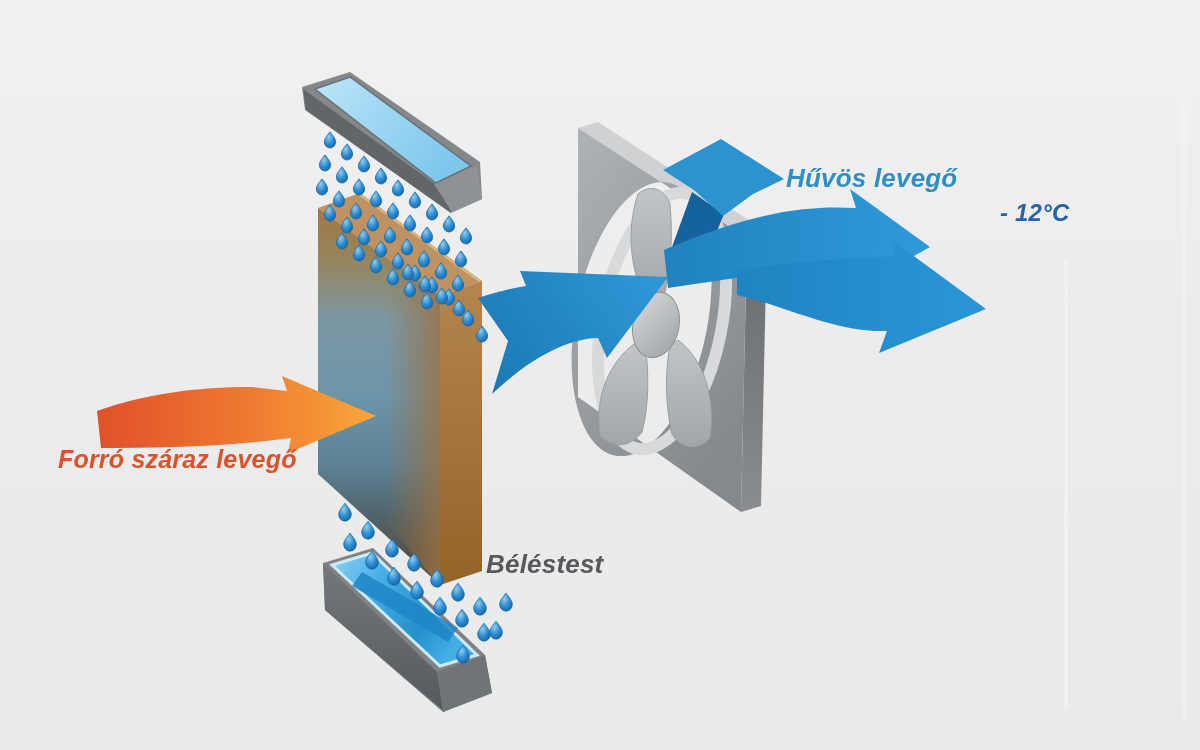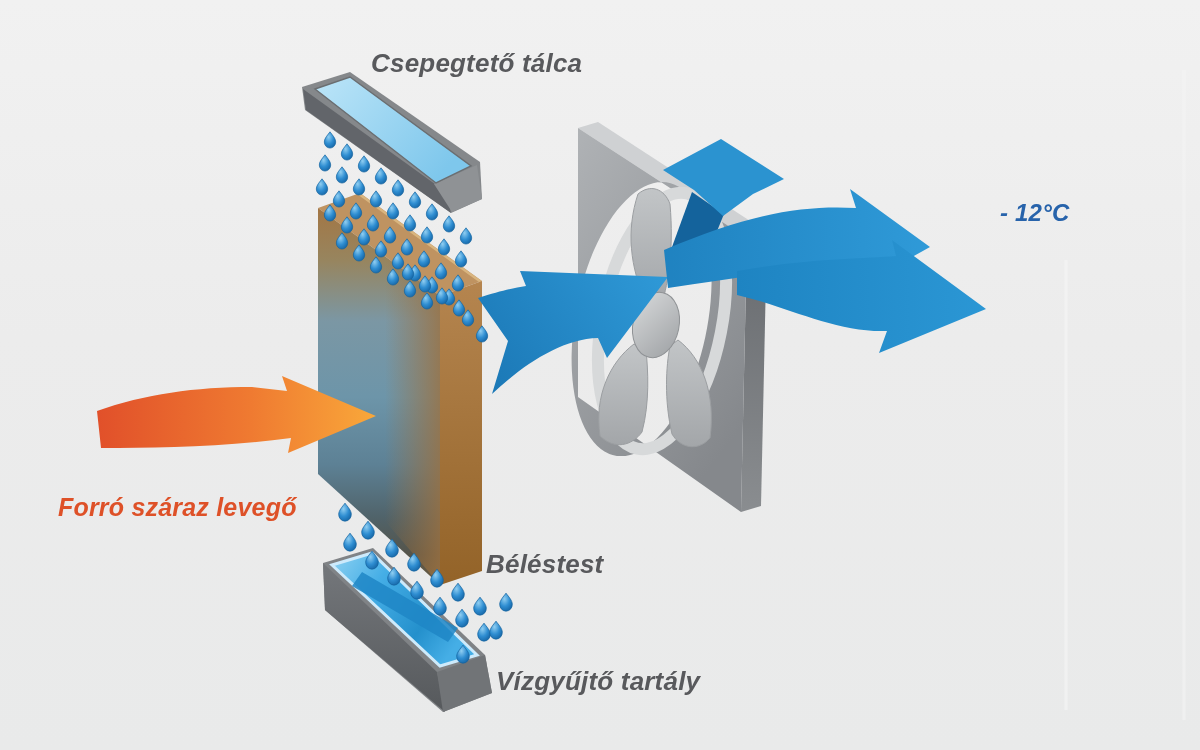--- a/index.html
+++ b/index.html
@@ -224,19 +224,18 @@
         <use href="#dropGlyph" transform="translate(458,590) scale(1.05)"></use>
         <use href="#dropGlyph" transform="translate(462,616) scale(1.05)"></use>
         <use href="#dropGlyph" transform="translate(480,604) scale(1.05)"></use>
         <use href="#dropGlyph" transform="translate(484,630) scale(1.05)"></use>
         <use href="#dropGlyph" transform="translate(463,652) scale(1.05)"></use>
         <use href="#dropGlyph" transform="translate(506,600) scale(1.05)"></use>
         <use href="#dropGlyph" transform="translate(496,628) scale(1.05)"></use>
       </g>
 </svg>
 
-<div class="lbl" id="lbl-drip" style="color: rgb(88, 89, 92);">Csepegtető tálca</div>
+<div class="lbl" id="lbl-cool" style="color: rgb(47, 143, 194);">Hűvös levegő</div>
 <div class="lbl" id="lbl-temp" style="color: rgb(39, 99, 171);">- 12°C</div>
-<div class="lbl" id="lbl-hot" style="color: rgb(222, 81, 40); margin-top: 48px;">Forró száraz levegő</div>
+<div class="lbl" id="lbl-hot" style="color: rgb(222, 81, 40);">Forró száraz levegő</div>
 <div class="lbl" id="lbl-pad" style="color: rgb(88, 89, 92);">Béléstest</div>
-<div class="lbl" id="lbl-tank" style="color: rgb(88, 89, 92);">Vízgyűjtő tartály</div>
 
 </div>
 
 </body></html>

